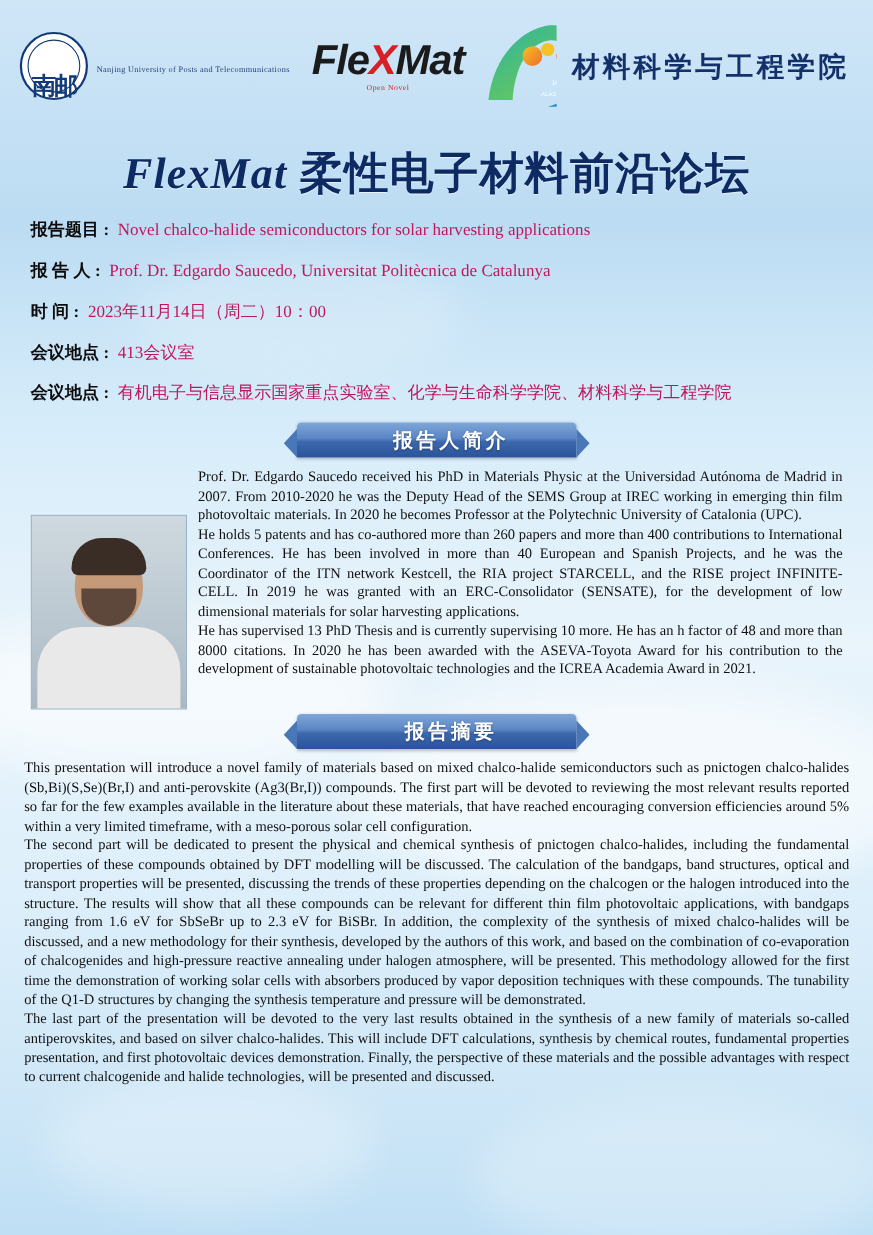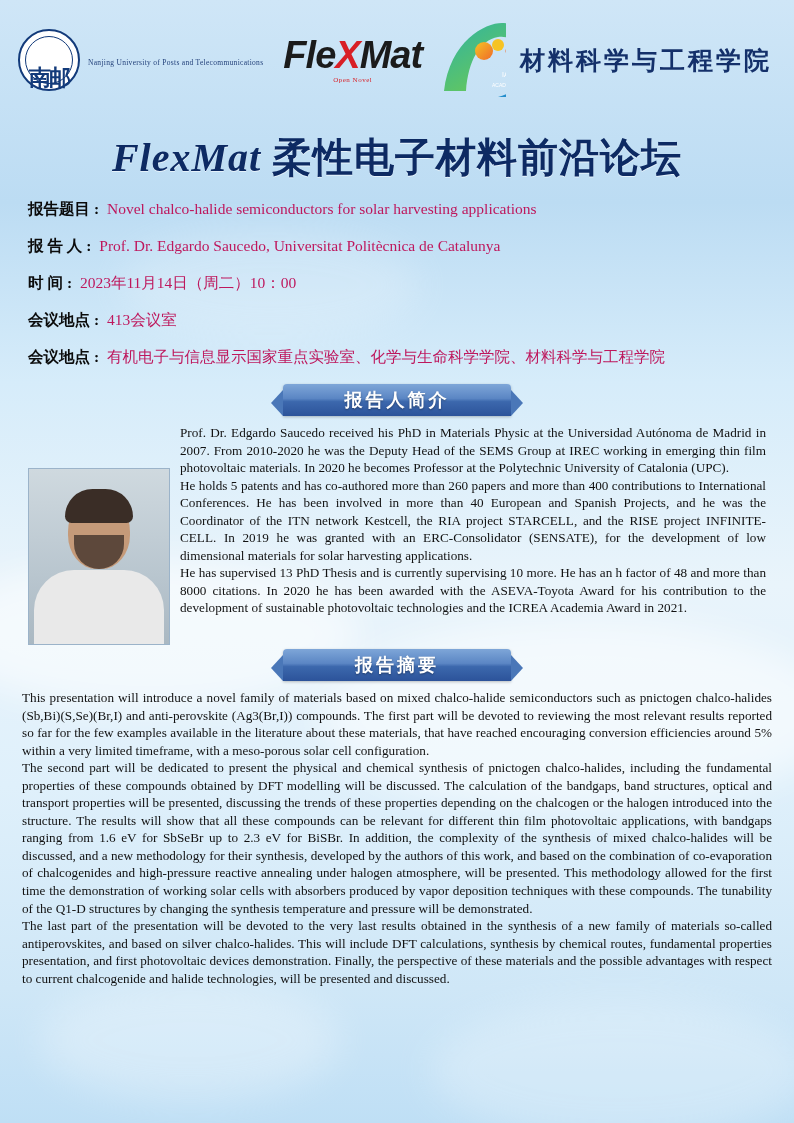--- a/index.html
+++ b/index.html
@@ -183,20 +183,21 @@
     text-align: center;
     color: #ffffff;
     font-weight: bold;
     font-size: 18px;
     letter-spacing: 3px;
     border-radius: 4px 4px 0 0;
     background: linear-gradient(180deg,#7ea6d8 0%, #5b86c4 45%, #3c68ad 55%, #2c539a 100%);
     box-shadow: 0 1px 3px rgba(0,0,0,.25);
     position: relative;
     text-shadow: 0 1px 2px rgba(0,0,0,.35);
+    padding-left: 26px;
   }
   .banner::before,
   .banner::after{
     content:"";
     position:absolute;
     top: 6px;
     width: 0; height: 0;
     border-top: 13px solid transparent;
     border-bottom: 13px solid transparent;
   }

